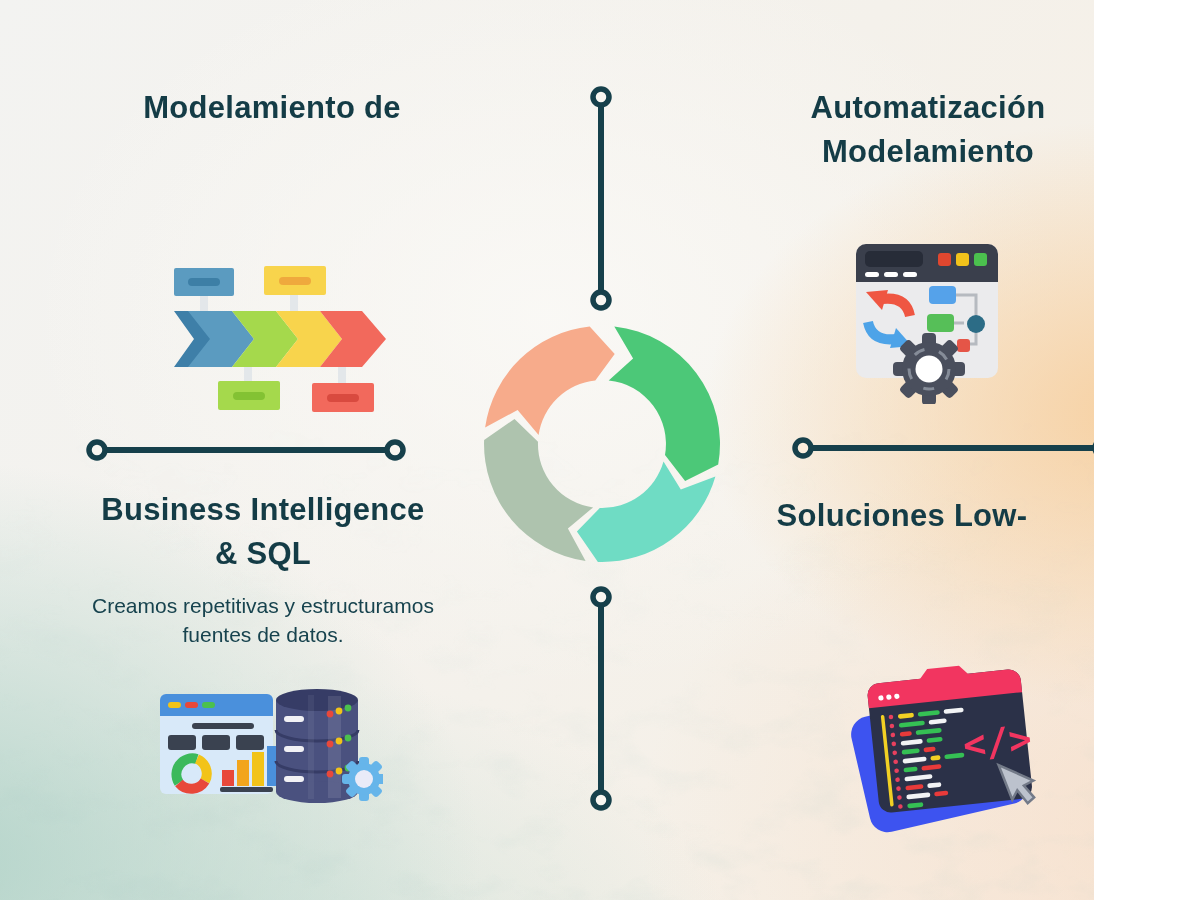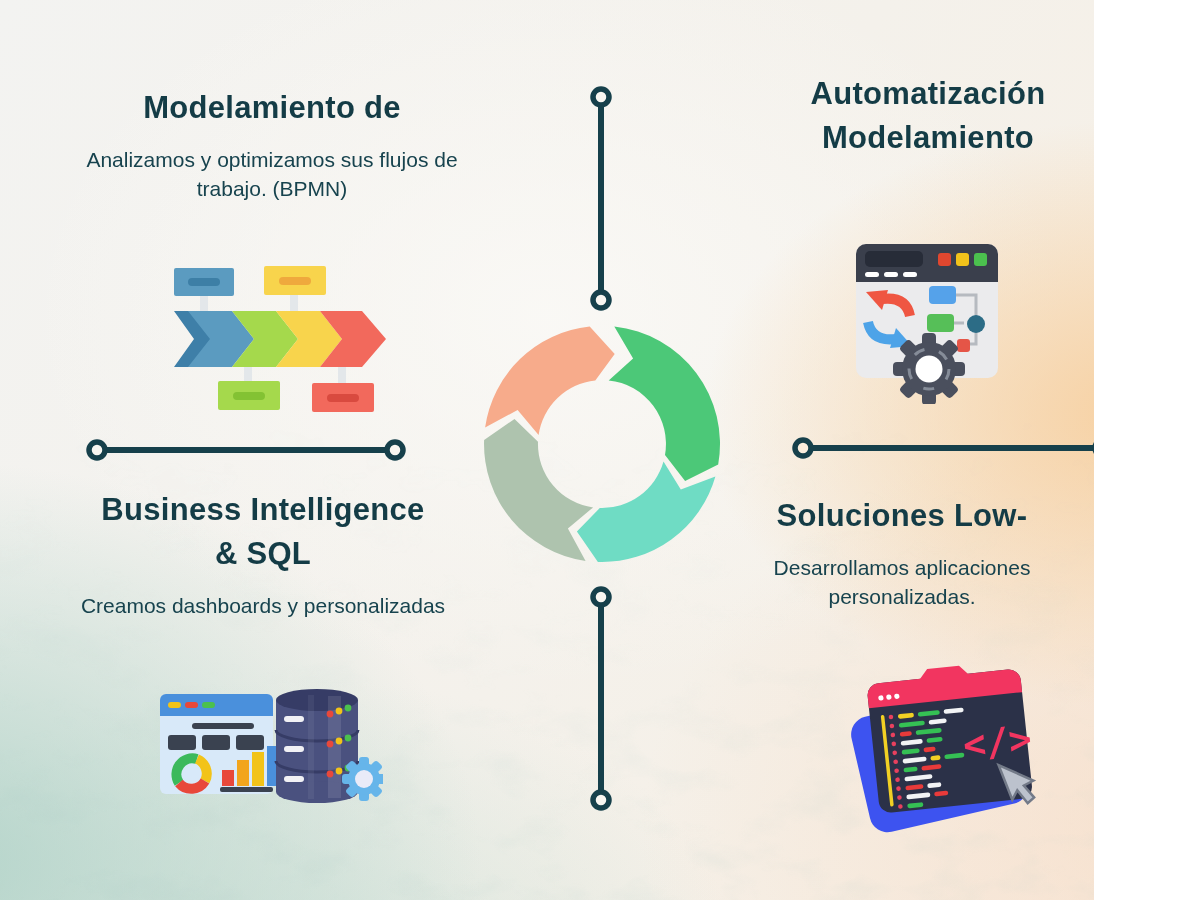--- a/index.html
+++ b/index.html
@@ -11,21 +11,21 @@
       radial-gradient(ellipse 900px 650px at 112% 92%, rgba(246,205,175,.45), rgba(246,205,175,0) 65%),
       radial-gradient(ellipse 760px 560px at -6% 96%, rgba(173,209,198,.9), rgba(173,209,198,0) 72%),
       radial-gradient(ellipse 620px 420px at 28% 108%, rgba(190,218,208,.55), rgba(190,218,208,0) 70%),
       radial-gradient(ellipse 700px 500px at 50% 35%, rgba(250,249,246,.9), rgba(250,249,246,0) 75%),
       linear-gradient(120deg,#f3f3f1 0%,#f4f1eb 55%,#f7efe4 100%);
   }
   .texture{position:absolute;left:0;top:0;width:1200px;height:900px;opacity:.38;pointer-events:none;
     -webkit-mask-image:linear-gradient(to top, rgba(0,0,0,.95) 0%, rgba(0,0,0,.45) 26%, rgba(0,0,0,0) 56%);
     mask-image:linear-gradient(to top, rgba(0,0,0,.95) 0%, rgba(0,0,0,.45) 26%, rgba(0,0,0,0) 56%);}
   .quad{position:absolute;width:500px;text-align:center;color:#143c46;}
-  .q1{left:22px;top:86px;} .q2{left:678px;top:72px;}
+  .q1{left:22px;top:86px;} .q2{left:678px;top:86px;}
   .q3{left:13px;top:488px;} .q4{left:652px;top:494px;}
   .title{font-size:31px;font-weight:700;line-height:1.42;letter-spacing:.3px;color:#143c46;}
   .subtitle{margin-top:16px;font-size:21px;font-weight:500;line-height:1.38;color:#17434e;}
   .abs{position:absolute;}
   .divider line{stroke:#16404b;stroke-width:6;stroke-linecap:round;}
   .divider circle{stroke:#16404b;stroke-width:5.5;}
   .ring-light{fill:#f8f6f1;} .ring-peach{fill:#fbeedd;}
 </style>
 </head>
 <body>
@@ -39,50 +39,43 @@
         <feColorMatrix type="matrix" values="0 0 0 0 0.36  0 0 0 0 0.55  0 0 0 0 0.52  0.9 0 0 0 -0.45"></feColorMatrix>
       </filter>
     </defs>
     <rect width="1200" height="900" filter="url(#wcnoise)"></rect>
   </svg>
 
   <div class="quad q1">
     <div class="title">
       <div>Modelamiento de</div>
     </div>
-    <div class="subtitle">
-      <div>Analizamos y optimizamos sus flujos de</div>
-      <div>trabajo. (BPMN)</div>
-    </div>
   </div>
 
   <div class="quad q2">
     <div class="title">
       <div>Automatización</div>
       <div>Modelamiento</div>
     </div>
   </div>
 
   <div class="quad q3">
     <div class="title">
       <div>Business Intelligence</div>
       <div>&amp; SQL</div>
     </div>
     <div class="subtitle">
-      <div>Creamos dashboards y personalizadas</div>
+      <div>Creamos repetitivas y estructuramos</div>
+      <div>fuentes de datos.</div>
     </div>
   </div>
 
   <div class="quad q4">
     <div class="title">
       <div>Soluciones Low-</div>
-    </div>
-    <div class="subtitle">
-      <div>Desarrollamos aplicaciones</div>
-      <div>personalizadas.</div>
     </div>
   </div>
 
   <svg class="abs divider" style="left:580px;top:76px" width="42" height="245">
     <line x1="21" y1="28" x2="21" y2="217"></line>
     <circle class="ring-light" cx="21" cy="21" r="8"></circle>
     <circle class="ring-light" cx="21" cy="224" r="8"></circle>
   </svg>
   <svg class="abs divider" style="left:580px;top:576px" width="42" height="245">
     <line x1="21" y1="28" x2="21" y2="217"></line>

